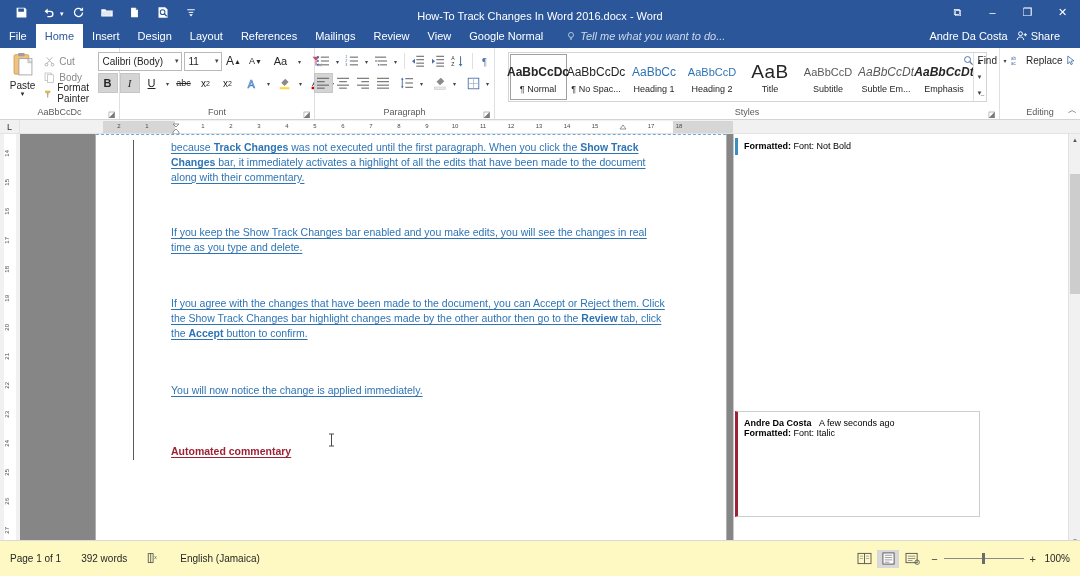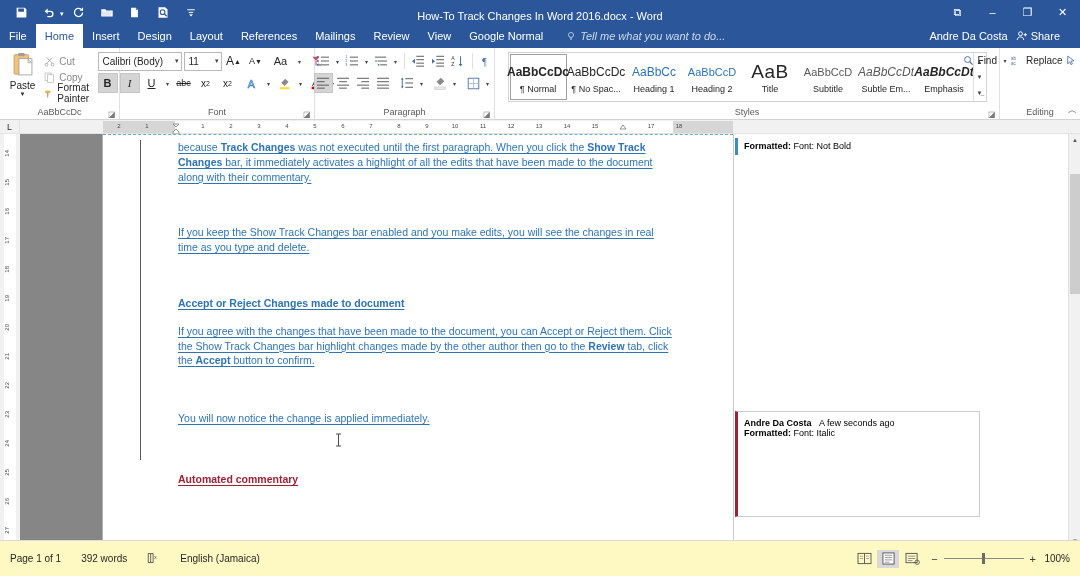--- a/index.html
+++ b/index.html
@@ -176,21 +176,21 @@
     position: absolute; left: 4px; width: 12px; text-align: center; font-size: 6px; color: #4a4a4a;
     writing-mode: vertical-rl; transform: rotate(180deg);
   }
 
   
   .workspace {
     position: relative; flex: 1; background: #868686; overflow: hidden;
   }
   .canvas-bg { position: absolute; inset: 0; background: #868686; }
   .page {
-    position: absolute; left: 103px; top: 0px; width: 630px; height: 413px;
+    position: absolute; left: 96px; top: 0px; width: 630px; height: 413px;
     background: #ffffff; box-shadow: 0 0 0 1px #b0b0b0;
   }
   .dashed-top {
     position: absolute; left: 103px; top: 0px; width: 630px; height: 1px;
     border-top: 1px dashed #6fa8dc;
   }
   .change-bar {
     position: absolute; left: 37px; top: 6px; width: 1px; height: 320px; background: #5a5a5a;
   }
   .doc-text {
@@ -368,21 +368,21 @@
                 <circle cx="3.6" cy="12.6" r="2" fill="none" stroke="#a8a8a8" stroke-width="1.2"></circle>
                 <circle cx="12.4" cy="12.6" r="2" fill="none" stroke="#a8a8a8" stroke-width="1.2"></circle>
               </svg>
             <span>Cut</span>
           </div>
           <div class="clip-item">
             <svg width="11" height="11" viewBox="0 0 16 16">
                 <rect x="1.5" y="1.5" width="9" height="11" fill="#fff" stroke="#b4b4b4"></rect>
                 <rect x="5" y="4" width="9" height="11" fill="#fff" stroke="#b4b4b4"></rect>
               </svg>
-            <span>Copy</span>
+            <span>Body</span>
           </div>
           <div class="clip-item enabled">
             <svg width="11" height="11" viewBox="0 0 16 16">
                 <path fill="#e8b33c" d="M2 3h9v4H2z"></path>
                 <path fill="#9a9a9a" d="M5 7h3v3H5z"></path>
                 <path fill="#7b9ec9" d="M5.6 10h1.8v5H5.6z"></path>
               </svg>
             <span>Format Painter</span>
           </div>
         </div>
@@ -720,23 +720,20 @@
 
       <div class="doc-text">
         <div class="para tc">
           <span>because </span><b>Track Changes</b><span> was not executed until the first paragraph. When you click the </span><b>Show Track Changes</b><span> bar, it immediately activates a highlight of all the edits that have been made to the document along with their commentary.</span>
         </div>
         <div class="gap"></div>
         <div class="para tc">
           <span>If you keep the Show Track Changes bar enabled and you make edits, you will see the changes in real time as you type and delete.</span>
         </div>
         <div class="gap"></div>
-        <div class="para tc" style="font-weight:bold;">
-          <span>Accept or Reject Changes made to document</span>
-        </div>
         <div class="para tc">
           <span>If you agree with the changes that have been made to the document, you can Accept or Reject them. Click the Show Track Changes bar highlight changes made by the other author then go to the </span><b>Review</b><span> tab, click the </span><b>Accept</b><span> button to confirm.</span>
         </div>
         <div class="gap" style="height:30px;"></div>
         <div class="para tc">
           <span>You will now notice the change is applied immediately.</span>
         </div>
         <div class="gap" style="height:33px;"></div>
         <div>
           <span class="maroon">Automated commentary</span>

